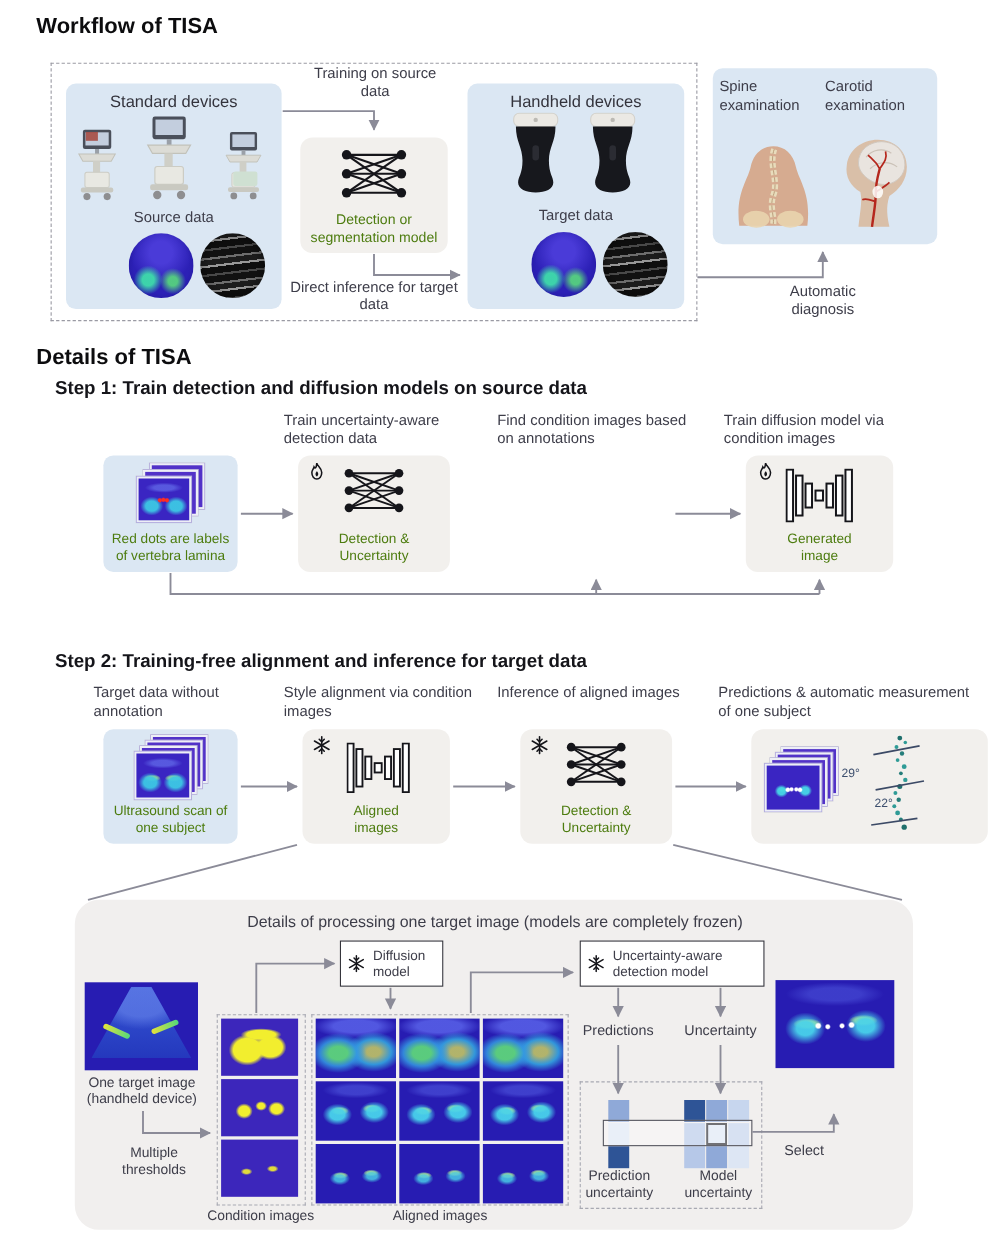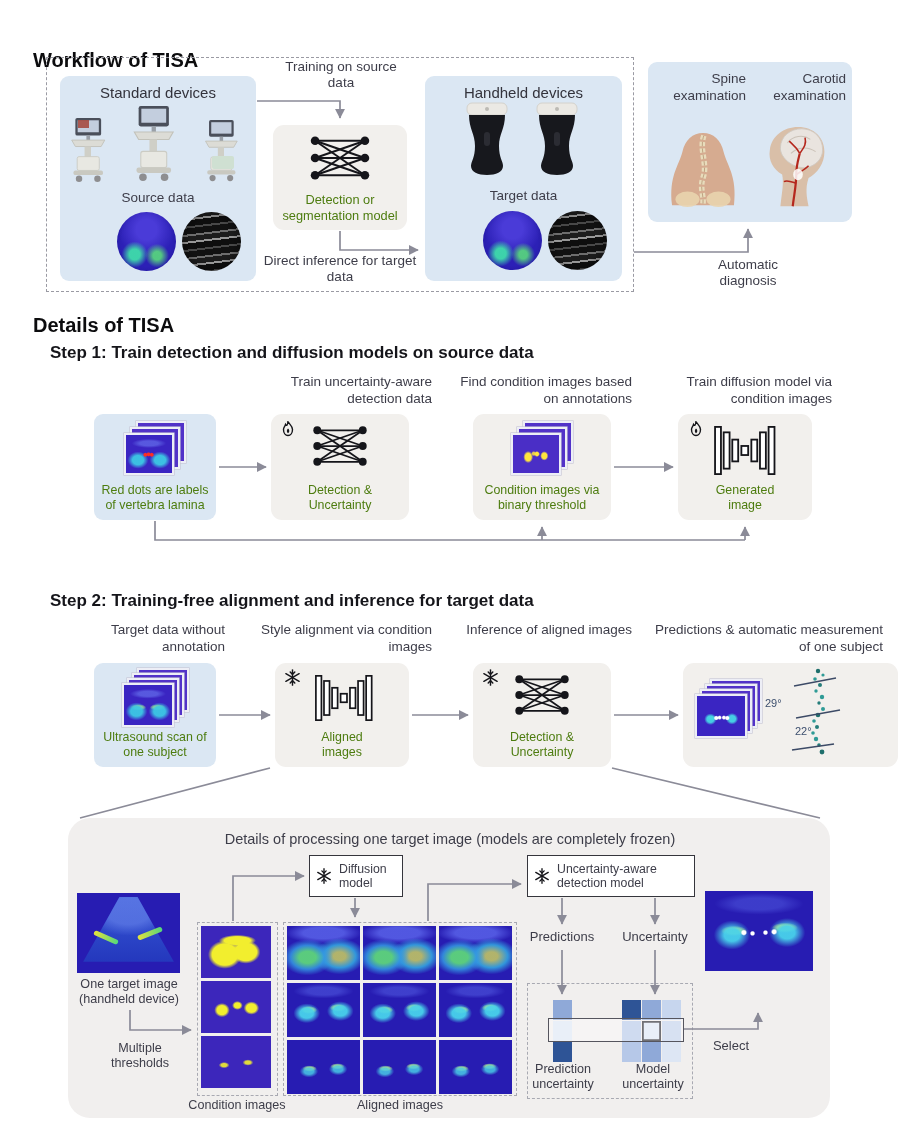--- a/index.html
+++ b/index.html
@@ -2,21 +2,21 @@
 <html><head>
 <meta charset="utf-8">
 <style>
   html,body{margin:0;padding:0;background:#fff;}
   #page{position:relative;width:913px;height:1130px;background:#fff;
         font-family:"Liberation Sans",sans-serif;color:#3d3d49;overflow:hidden;}
   .abs{position:absolute;}
   .h1{font-size:20px;font-weight:700;color:#0c0c0e;}
   .h3{font-size:17px;font-weight:700;color:#15151a;}
   .lbl{position:absolute;text-align:center;color:#3d3d49;font-size:13.5px;line-height:1.22;}
-  .colhead{position:absolute;text-align:right;color:#3d3d49;font-size:13.5px;line-height:1.24;}
+  .colhead{position:absolute;text-align:left;color:#3d3d49;font-size:13.5px;line-height:1.24;}
   .bluebox{position:absolute;background:#dbe7f3;border-radius:9px;}
   .graybox{position:absolute;background:#f2f0ed;border-radius:11px;}
   .whitebox{position:absolute;background:#fff;border:1.6px solid #35353c;display:flex;align-items:center;
             gap:7px;padding:2px 6px;box-sizing:border-box;}
   .whitebox .t{font-size:12.3px;line-height:1.15;color:#3d3d49;flex:1;}
   .dashedbig{position:absolute;border:1.6px dashed #9a9aa3;}
   .dashedsm{position:absolute;border:1.6px dashed #a8a9b2;}
   .bigpanel{position:absolute;background:#f1efee;border-radius:22px;}
   .bcap{position:absolute;left:4px;right:4px;bottom:7px;font-size:12.4px;color:#4d7c0f;
         text-align:center;line-height:1.2;}
@@ -131,21 +131,21 @@
   .smalllab{position:absolute;text-align:center;font-size:12.6px;line-height:1.18;color:#3d3d49;}
   .angle{position:absolute;font-size:11px;color:#3d4f6e;}
   svg.icon{display:block;}
   #arrows{position:absolute;left:0;top:0;pointer-events:none;z-index:6;}
 </style>
 </head>
 <body>
 
 <div id="page">
 
-  <div class="abs h1" style="left:33px;top:13px;margin-top:36px;">Workflow of TISA</div>
+  <div class="abs h1" style="left:33px;top:13px;">Workflow of TISA</div>
 
   <div class="dashedbig" style="left:46px;top:57px;width:586px;height:233px;"></div>
 
   <div class="lbl" style="left:281px;top:59px;width:120px;">Training on source data</div>
 
   <div class="bluebox" style="left:60px;top:76px;width:196px;height:205px;">
     <div class="boxtitle">Standard devices</div>
     <svg class="abs icon" style="left:6px;top:28px;" width="184" height="86" viewBox="0 0 184 86">
       <defs>
         <g id="mach">
@@ -277,28 +277,20 @@
           <circle cx="6" cy="24" r="4.5"></circle>
           <circle cx="6" cy="42" r="4.5"></circle>
         <circle cx="58" cy="6" r="4.5"></circle>
           <circle cx="58" cy="24" r="4.5"></circle>
           <circle cx="58" cy="42" r="4.5"></circle>
       </g>
     </svg>
     <div class="bcap">Detection &amp; Uncertainty</div>
   </div>
 
-  <div class="graybox" style="left:473px;top:414px;width:138px;height:106px;">
-    <div class="stack" style="left:50%;margin-left:-31px;top:7px;">
-      <div class="ly l1"></div>
-        <div class="ly l2"></div>
-        <div class="ly l3 mc"></div>
-    </div>
-    <div class="bcap">Condition images via binary threshold</div>
-  </div>
 
   <div class="graybox" style="left:678px;top:414px;width:134px;height:106px;">
     <svg class="abs icon" style="left:10px;top:6px;" width="16" height="18" viewBox="0 0 16 18">
       <path d="M8,1 C8.5,4 12.5,5.5 12.5,9.5 C12.5,13 10.5,15.5 8,15.5 C5.5,15.5 3.5,13 3.5,9.5 C3.5,7.5 5,6.5 5.5,4.5 C6.5,6 7.5,6 8,1 Z" fill="none" stroke="#15151a" stroke-width="1.4"></path>
       <path d="M8,8.5 C9.6,9.6 9.9,12.2 8,13.2 C6.4,12.4 6.4,10 8,8.5 Z" fill="#15151a"></path>
     </svg>
     <svg class="abs icon" style="left:50%;margin-left:-31px;top:12px;" width="62" height="49" viewBox="0 0 68 54">
       <g fill="#fff" stroke="#15151a" stroke-width="2">
         <rect x="1" y="1" width="6.5" height="52"></rect>
           <rect x="10.5" y="7" width="6.5" height="40"></rect>

